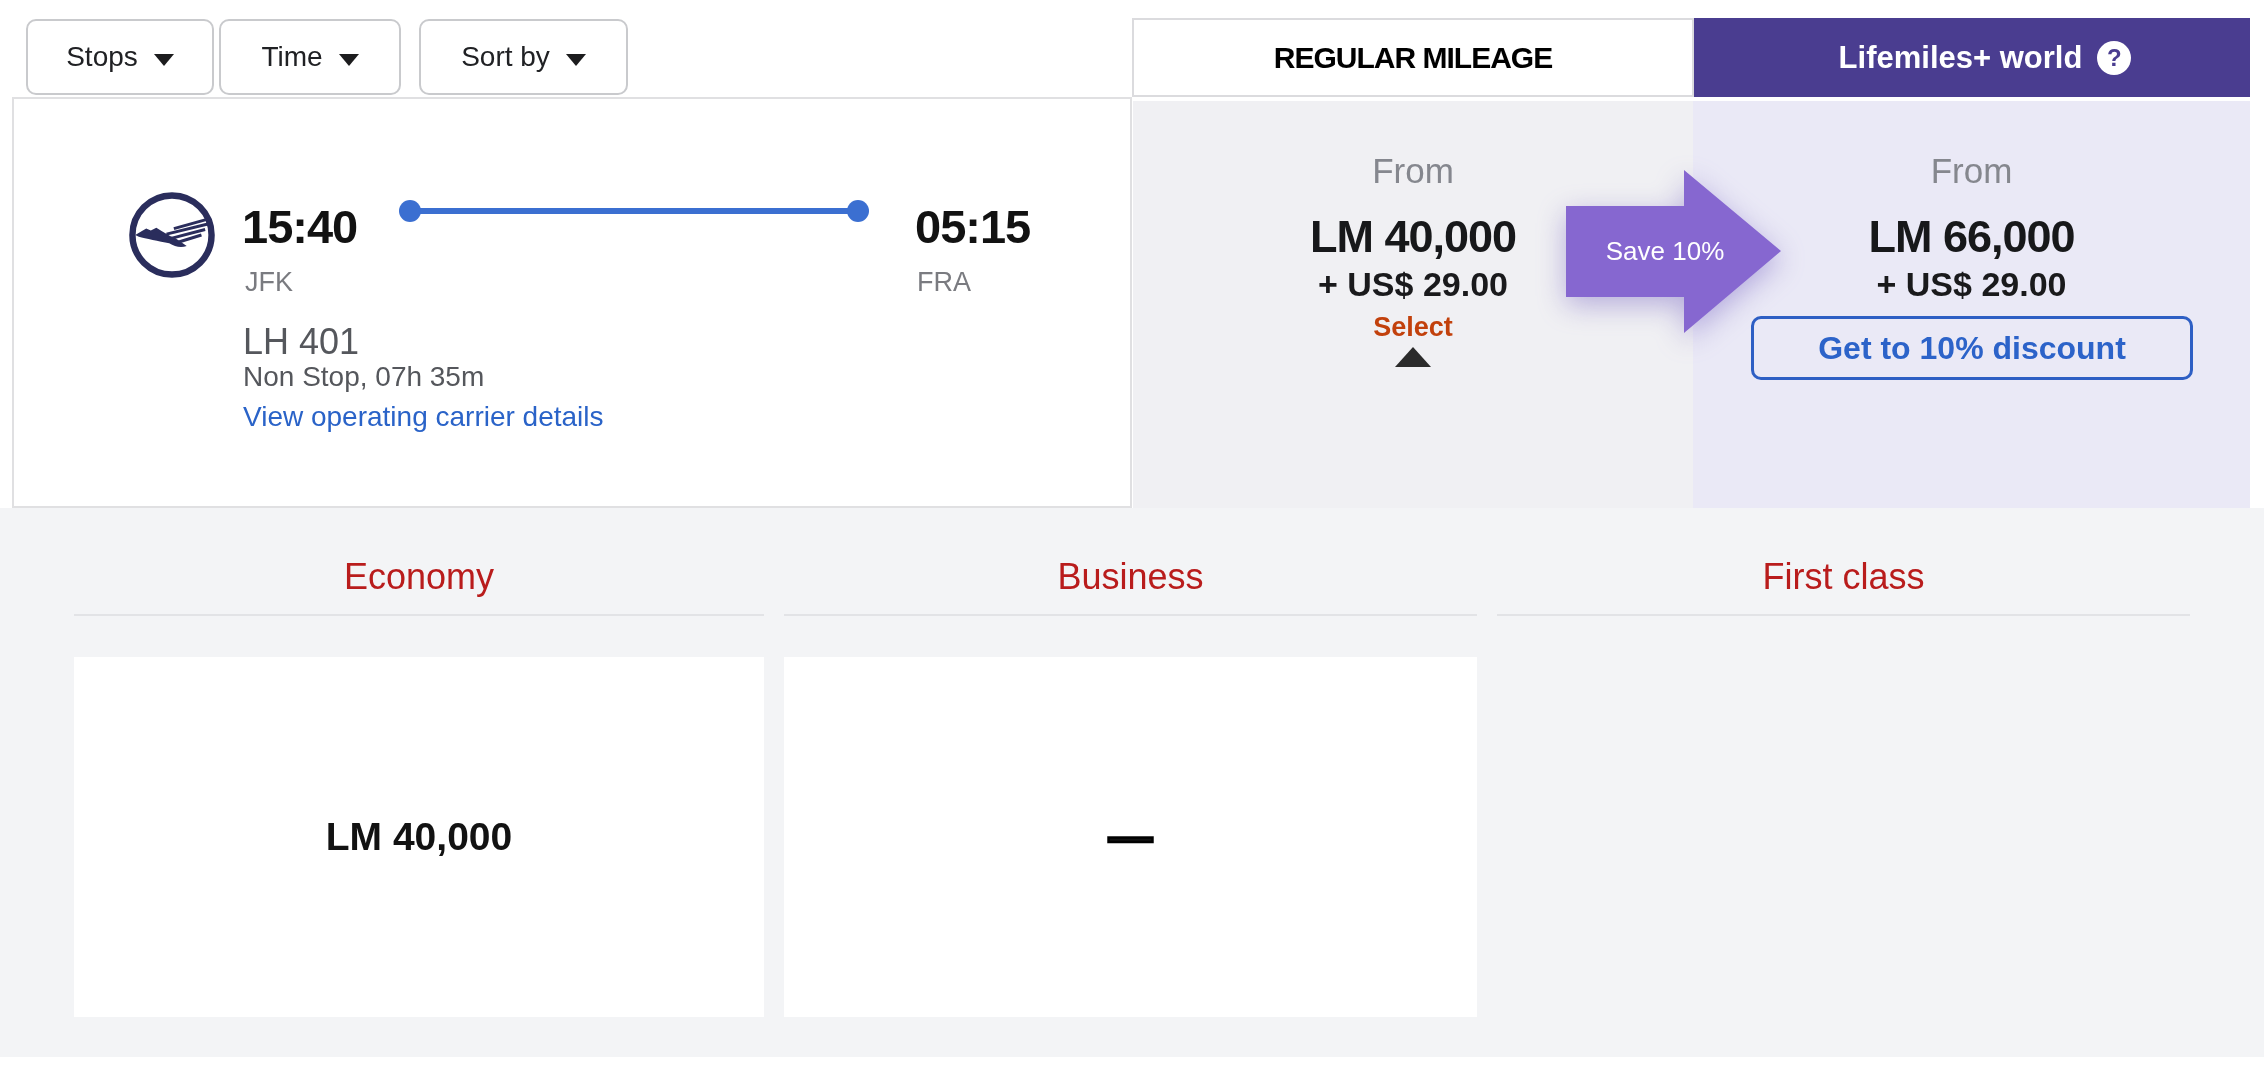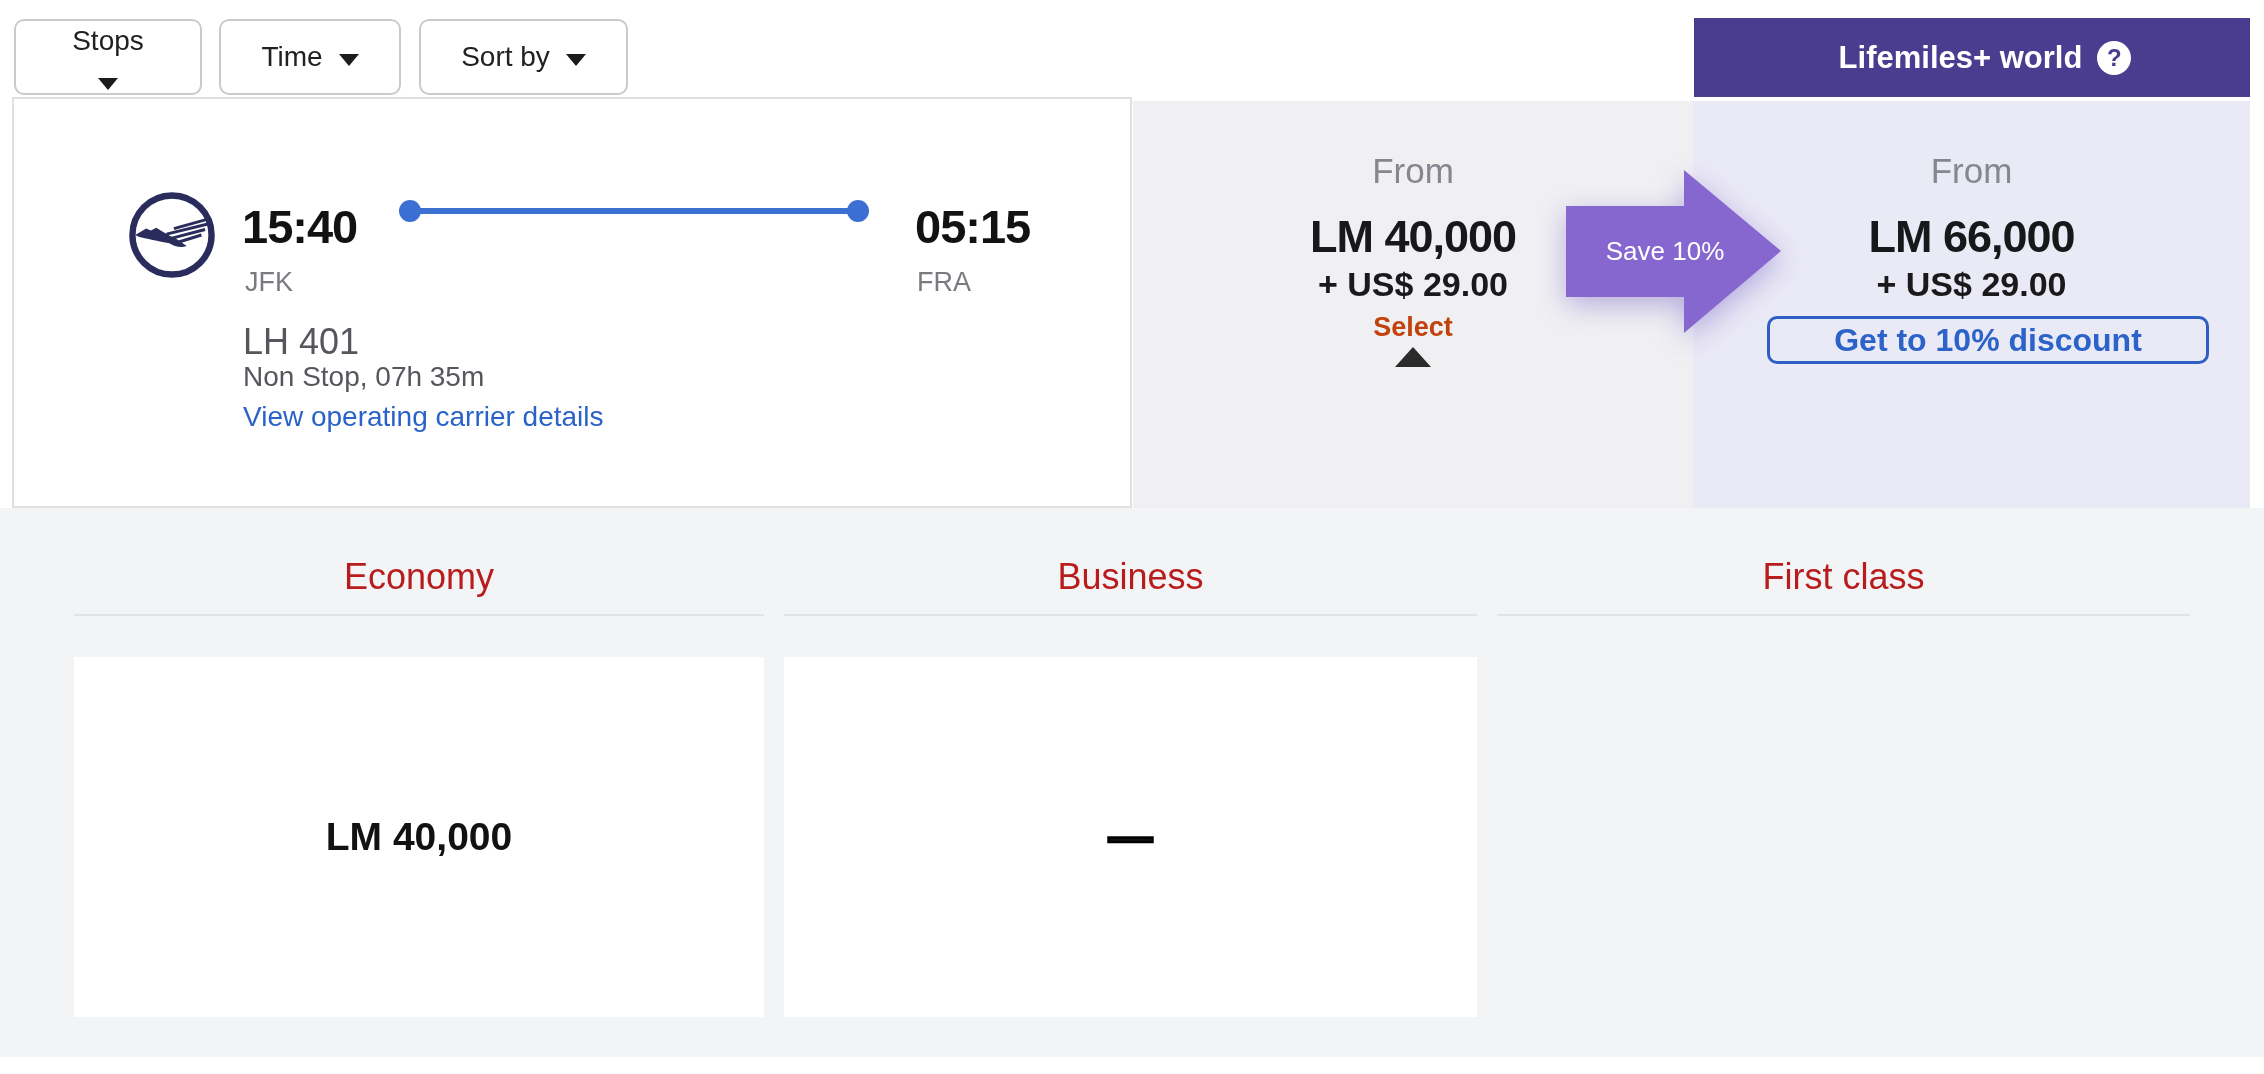--- a/index.html
+++ b/index.html
@@ -7,21 +7,21 @@
     position:relative;width:2264px;height:1074px;background:#ffffff;
     font-family:"Liberation Sans",sans-serif;overflow:hidden;color:#1a1a1a;
   }
   
   .filter-btn{
     position:absolute;top:19px;height:76px;box-sizing:border-box;
     border:2px solid #C9CACD;border-radius:10px;background:#fff;
     display:flex;align-items:center;justify-content:center;gap:16px;
     font-size:28px;color:#202124;cursor:pointer;
   }
-  .filter-btn.stops{left:14px;width:188px;flex-direction:column;}
+  .filter-btn.stops{left:26px;width:188px;}
   .filter-btn.time{left:219px;width:182px;}
   .filter-btn.sort{left:419px;width:209px;}
   .caret-down{
     width:0;height:0;border-left:10px solid transparent;border-right:10px solid transparent;
     border-top:12px solid #1c1c1e;margin-top:5px;
   }
   
   .tab{position:absolute;top:18px;height:79px;box-sizing:border-box;display:flex;align-items:center;justify-content:center;cursor:pointer;}
   .tab-regular{
     left:1132px;width:562px;background:#fff;border:2px solid #DBDBDE;
@@ -68,24 +68,24 @@
   .carrier-link{position:absolute;left:229px;top:302px;font-size:28px;color:#2A63C8;cursor:pointer;}
   
   .save-arrow{position:absolute;left:1566px;top:170px;width:215px;height:163px;filter:drop-shadow(0 8px 14px rgba(110,90,190,.45));}
   .save-arrow svg{position:absolute;left:0;top:0;}
   .save-arrow .txt{
     position:absolute;left:14px;top:36px;width:170px;height:91px;
     display:flex;align-items:center;justify-content:center;color:#fff;font-size:26px;
   }
   
   .cta-btn{
-    position:absolute;left:58px;top:215px;width:442px;height:48px;box-sizing:border-box;
+    position:absolute;left:58px;top:215px;width:442px;height:64px;box-sizing:border-box;
     border:3px solid #2E5FC4;border-radius:10px;background:transparent;
     display:flex;align-items:center;justify-content:center;
-    font-size:32px;font-weight:700;color:#2C63C9;cursor:pointer;font-family:"Liberation Sans",sans-serif;margin-left:16px;
+    font-size:32px;font-weight:700;color:#2C63C9;cursor:pointer;font-family:"Liberation Sans",sans-serif;
   }
   
   .bottom{position:absolute;left:0;top:508px;width:2264px;height:549px;background:#F3F4F6;}
   .cabin-header{position:absolute;top:48px;text-align:center;font-size:36px;color:#b91c1c;}
   .cabin-line{position:absolute;top:106px;height:2px;background:#E2E3E6;}
   .cabin-card{
     position:absolute;top:149px;height:360px;background:#fff;
     display:flex;align-items:center;justify-content:center;
     font-size:39px;font-weight:700;color:#121212;cursor:pointer;
   }
@@ -103,20 +103,23 @@
   </div>
   <div class="filter-btn sort">
     <span>Sort by</span>
     <span class="caret-down"></span>
   </div>
   <div class="filter-btn time">
     <span>Time</span>
     <span class="caret-down"></span>
   </div>
 
+  <div class="tab tab-regular">
+    <span>REGULAR MILEAGE</span>
+  </div>
   <div class="tab tab-plus">
     <span>Lifemiles+ world</span>
     <span class="help-badge">?</span>
   </div>
 
   <div class="flight-card">
     <svg class="logo" viewBox="0 0 100 100">
       <circle cx="50" cy="50" r="43" fill="none" stroke="#2A2D5C" stroke-width="7"></circle>
       <path d="M10 50 L22 43 L27 45 L33 42 C41 47 47 51 53 53 L66 62 C60 64 53 63 47 59 C36 57 21 54 14 52 Z" fill="#2A2D5C"></path>
       <path d="M52 43 L88 33" stroke="#2A2D5C" stroke-width="3.2" fill="none"></path>

